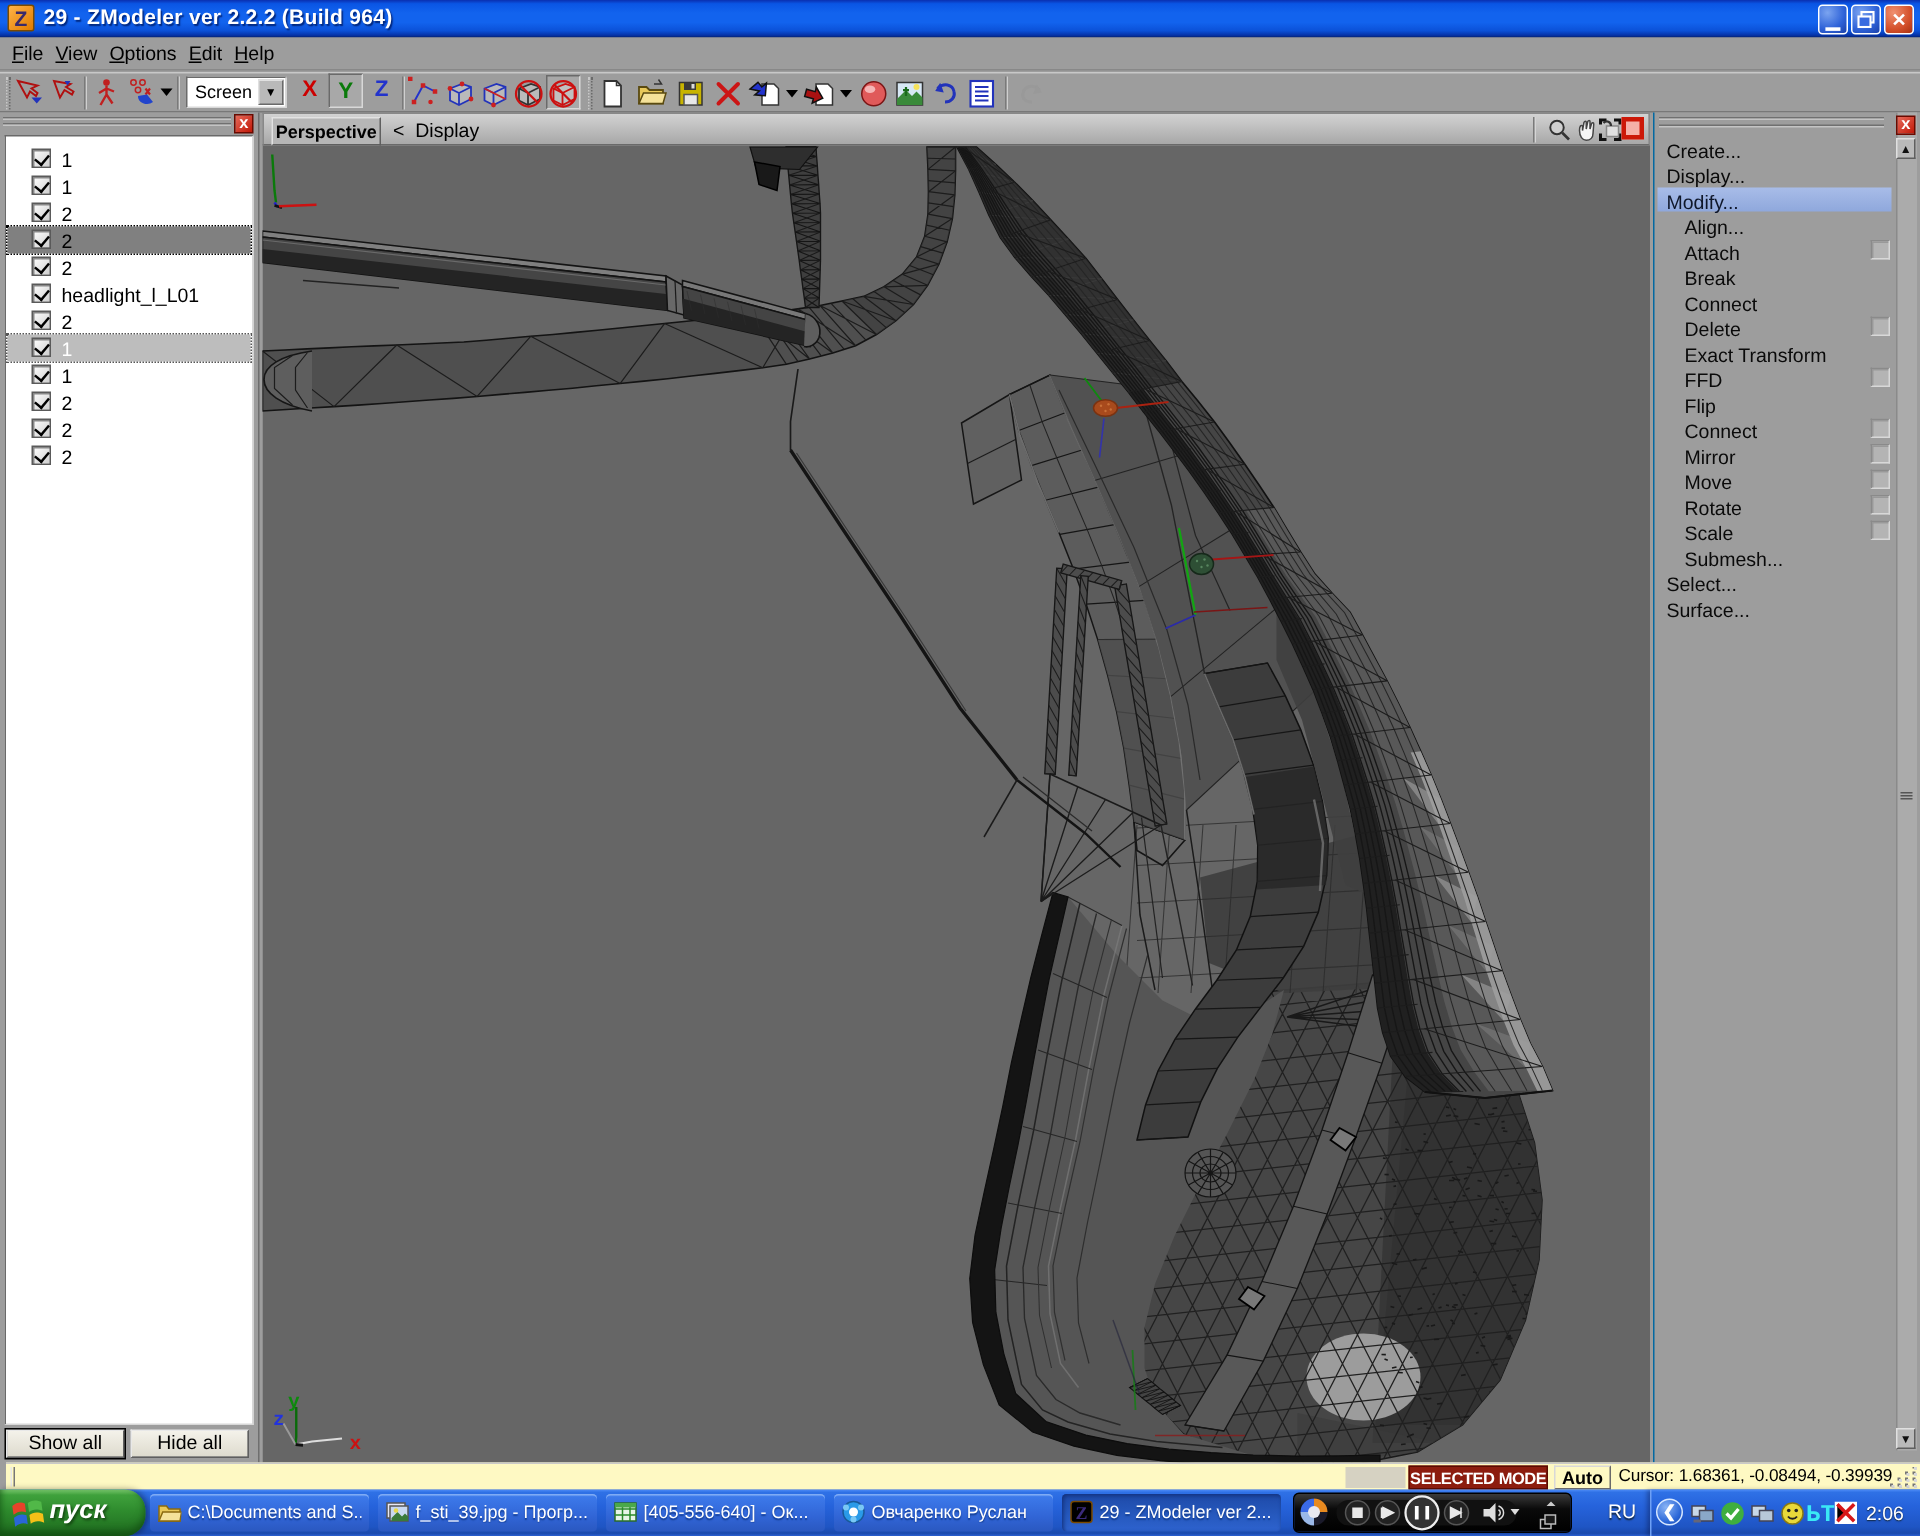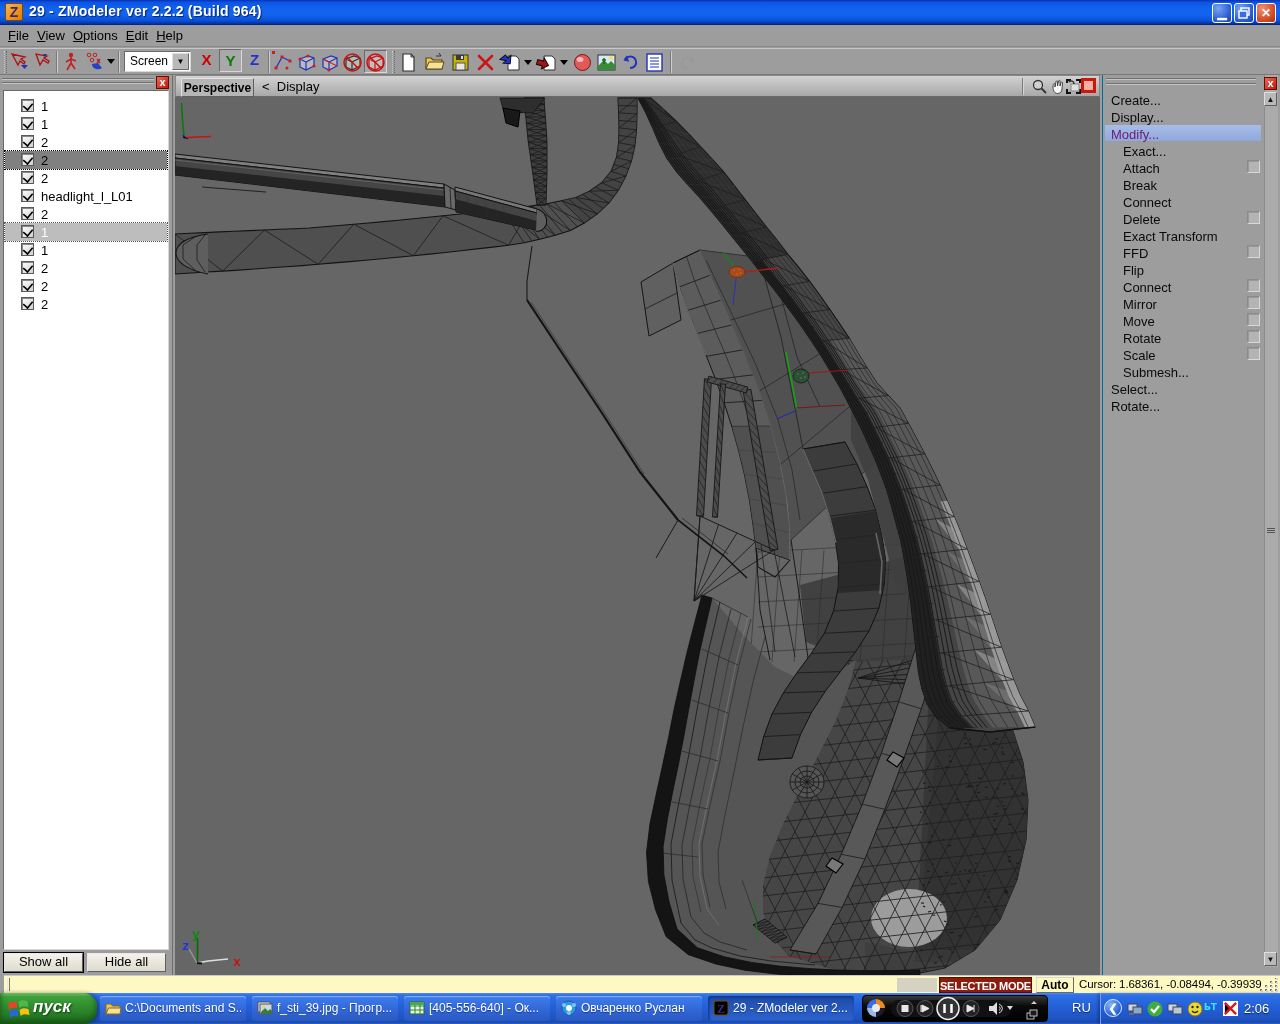--- a/index.html
+++ b/index.html
@@ -421,22 +421,22 @@
         <circle cx="626" cy="281" r="0.8"></circle>
         <circle cx="630" cy="280" r="0.8"></circle>
       </g>
 </svg></div>
 <div id="rightpanel" class="abs">
 <div class="abs" style="left:3px;top:3px;width:150px;height:3px;border-top:2px groove #c4c4c4"></div>
 <div class="abs" style="left:3px;top:8px;width:150px;height:3px;border-top:2px groove #c4c4c4"></div>
 <div class="ritem" style="left:8px;top:18px">Create...</div>
 <div class="ritem" style="left:8px;top:35px">Display...</div>
 <div class="abs" style="left:2px;top:50px;width:156px;height:16px;background:linear-gradient(180deg,#a8bce8,#8fa8dc)"></div>
-<div class="ritem" style="left:8px;top:52px;color:#701a75">Modify...</div>
-<div class="ritem" style="left:20px;top:69px">Exact...</div>
+<div class="ritem" style="left:8px;top:52px;color:#0f172a">Modify...</div>
+<div class="ritem" style="left:20px;top:69px">Align...</div>
 <div class="ritem" style="left:20px;top:86px">Attach</div>
 <div class="rcb abs" style="left:144px;top:85px"></div>
 <div class="ritem" style="left:20px;top:103px">Break</div>
 <div class="ritem" style="left:20px;top:120px">Connect</div>
 <div class="ritem" style="left:20px;top:137px">Delete</div>
 <div class="rcb abs" style="left:144px;top:136px"></div>
 <div class="ritem" style="left:20px;top:154px">Exact Transform</div>
 <div class="ritem" style="left:20px;top:171px">FFD</div>
 <div class="rcb abs" style="left:144px;top:170px"></div>
 <div class="ritem" style="left:20px;top:188px">Flip</div>
@@ -445,21 +445,21 @@
 <div class="ritem" style="left:20px;top:222px">Mirror</div>
 <div class="rcb abs" style="left:144px;top:221px"></div>
 <div class="ritem" style="left:20px;top:239px">Move</div>
 <div class="rcb abs" style="left:144px;top:238px"></div>
 <div class="ritem" style="left:20px;top:256px">Rotate</div>
 <div class="rcb abs" style="left:144px;top:255px"></div>
 <div class="ritem" style="left:20px;top:273px">Scale</div>
 <div class="rcb abs" style="left:144px;top:272px"></div>
 <div class="ritem" style="left:20px;top:290px">Submesh...</div>
 <div class="ritem" style="left:8px;top:307px">Select...</div>
-<div class="ritem" style="left:8px;top:324px">Rotate...</div>
+<div class="ritem" style="left:8px;top:324px">Surface...</div>
 </div>
 <div id="rscroll" class="abs"></div>
 <div class="closebox abs" style="left:1264px;top:77px">x</div>
 <div class="sbtn abs" style="left:1264px;top:92px">▲</div>
 <div class="sbtn abs" style="left:1264px;top:952px">▼</div>
 <div class="abs" style="left:1267px;top:528px;width:8px;height:5px;border-top:1px solid #555;border-bottom:1px solid #555">
     <div style="margin-top:1px;border-top:1px solid #555"></div>
   </div>
 <div id="statusbar" class="abs">
 <div class="abs" style="left:3px;top:2px;width:3px;height:13px;border-left:1px solid #e8e8e8;border-right:1px solid #777"></div>
@@ -586,19 +586,19 @@
 <svg class="abs" style="left:66px;top:8px" width="16" height="16" viewBox="0 0 16 16">
         <rect x="1" y="3" width="9" height="7" fill="#c8d8e8" stroke="#445"></rect>
         <rect x="6" y="6" width="9" height="7" fill="#b8c8d8" stroke="#445"></rect>
       </svg>
 <svg class="abs" style="left:86px;top:8px" width="16" height="16" viewBox="0 0 16 16">
         <circle cx="8" cy="8" r="7" fill="#e8d83a" stroke="#8a7a10"></circle>
         <circle cx="5.5" cy="6" r="1.2" fill="#222"></circle>
         <circle cx="10.5" cy="6" r="1.2" fill="#222"></circle>
         <path d="M5,10 c1.5,2 4.5,2 6,0" stroke="#222" stroke-width="1.3" fill="none"></path>
       </svg>
-<div class="abs" style="left:103px;top:8px;color:#3ae8f5;font-size:11px;font-weight:bold;font-family:'Liberation Mono',monospace">ЬТ</div>
+<div class="abs" style="left:103px;top:8px;color:#3ae8f5;font-size:16px;font-weight:bold;font-family:'Liberation Mono',monospace">ЬТ</div>
 <svg class="abs" style="left:122px;top:8px" width="15" height="15" viewBox="0 0 16 16">
         <rect width="16" height="16" fill="#fff"></rect>
         <path d="M2,14 L14,2 M2,2 L8,8 L2,14 M8,8 L14,14" stroke="#d81818" stroke-width="2.5"></path>
       </svg>
 </div>
 <div id="clock" class="abs">2:06</div>
 </div>
 </body></html>

